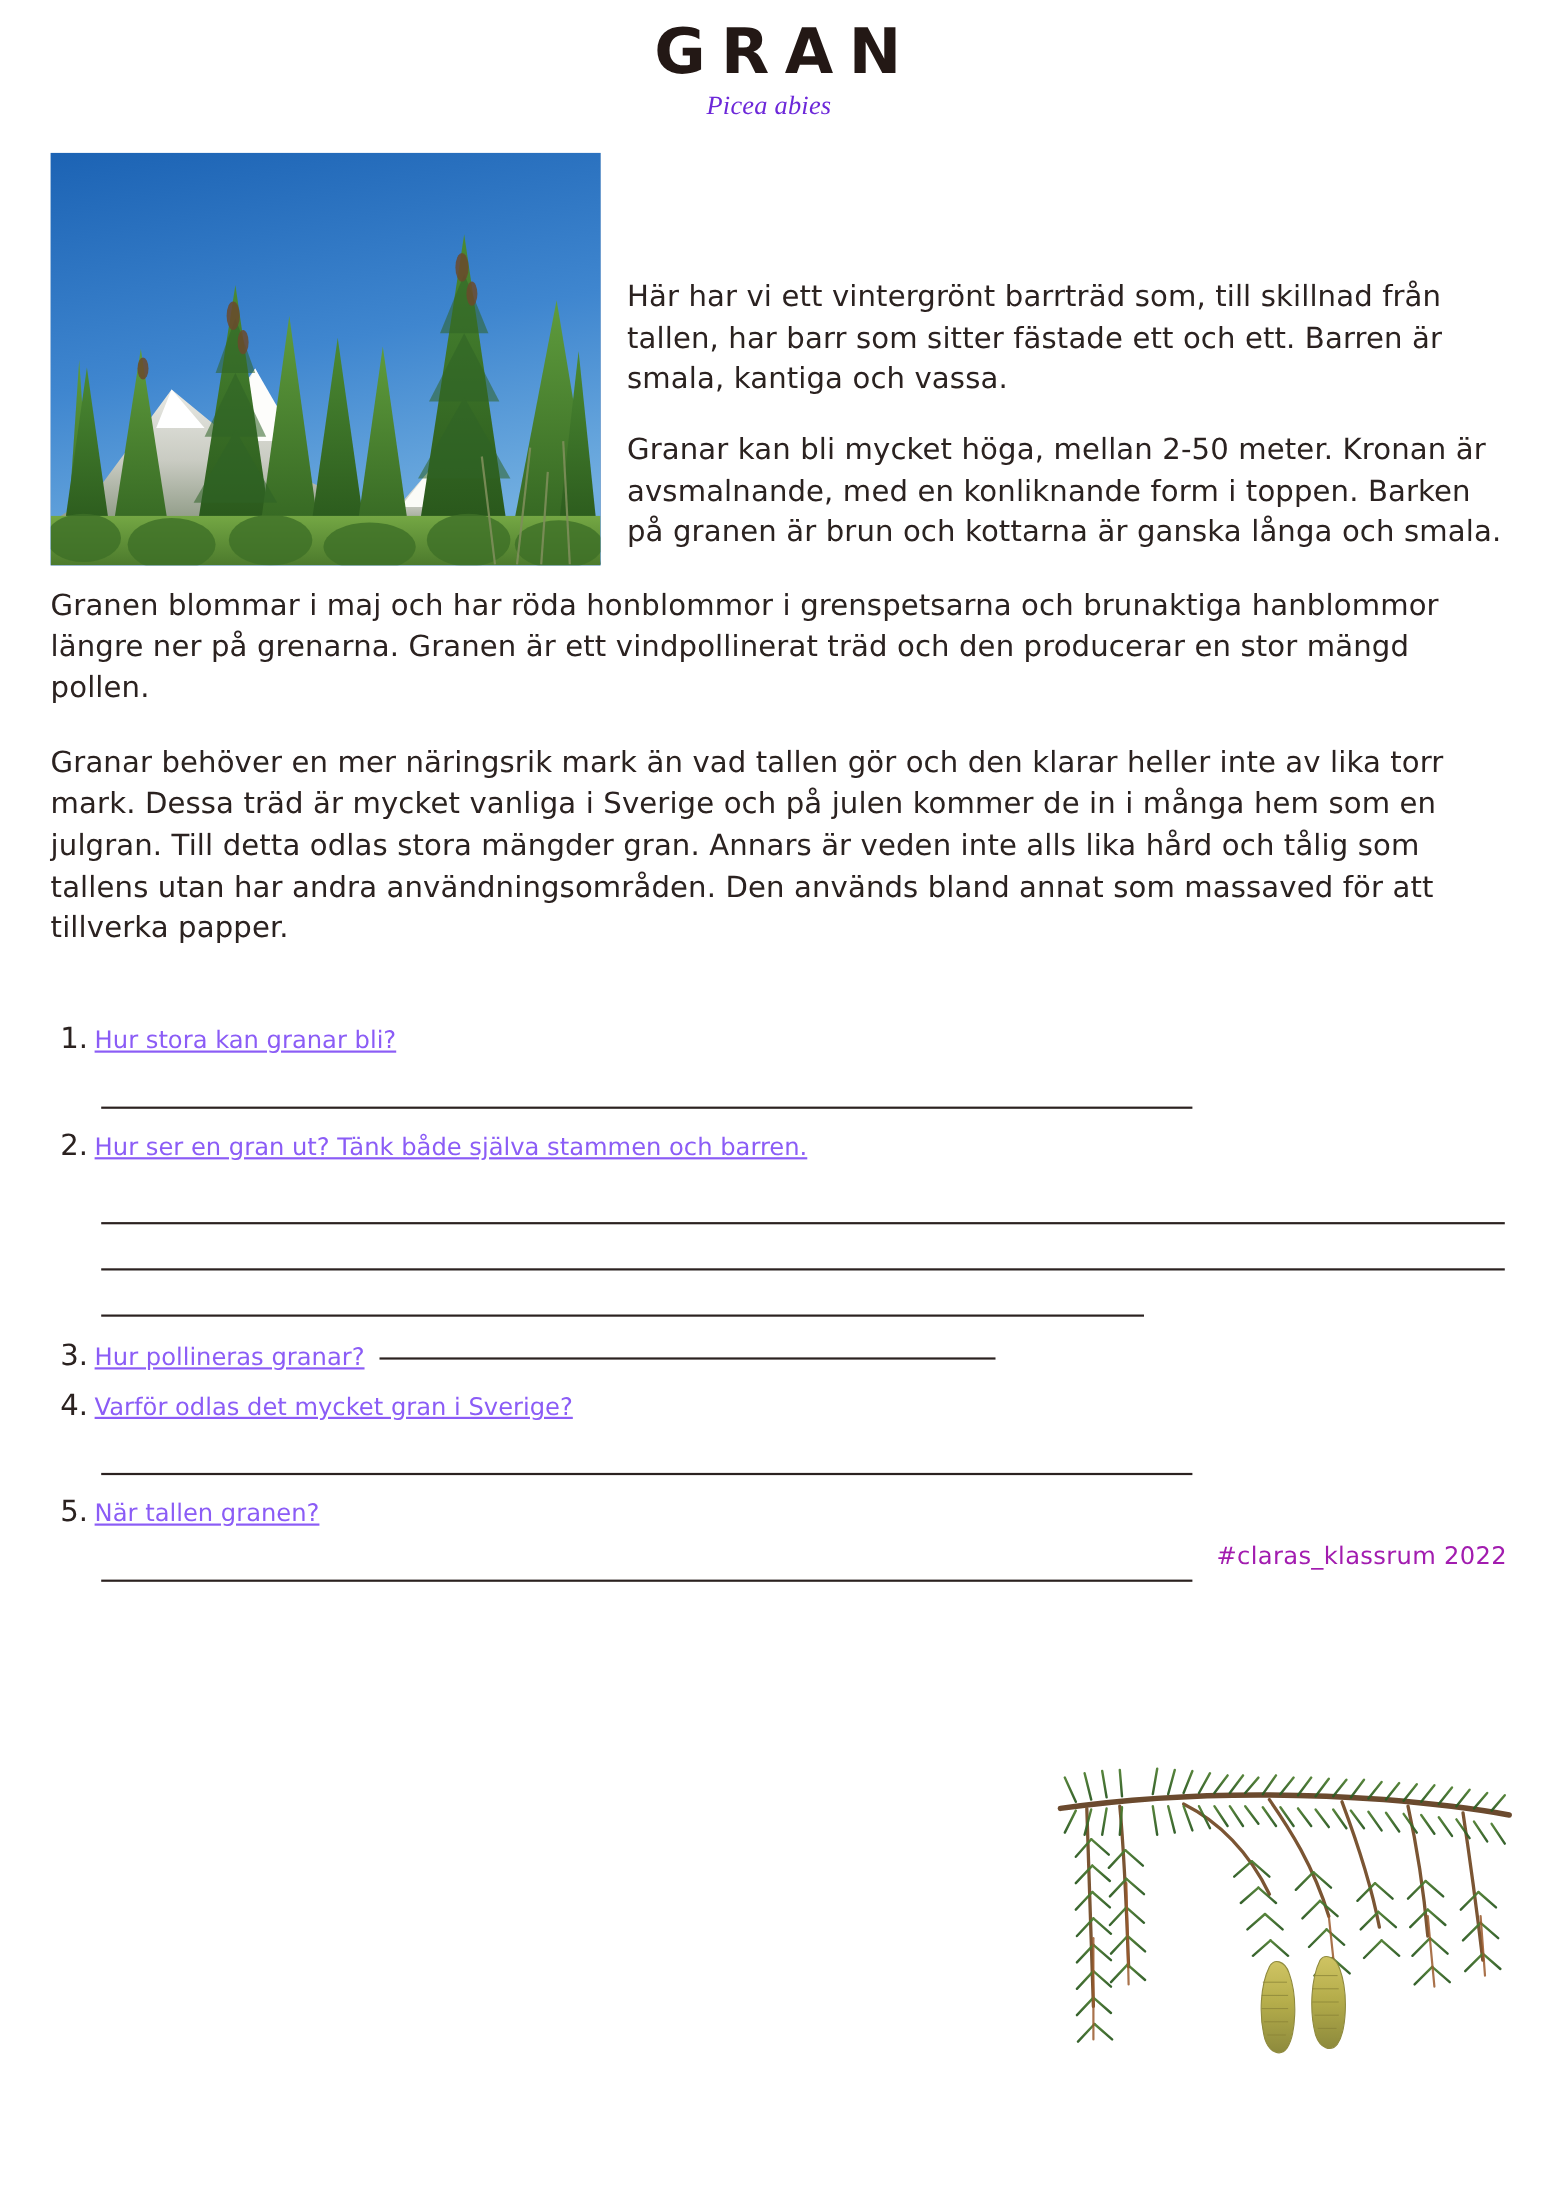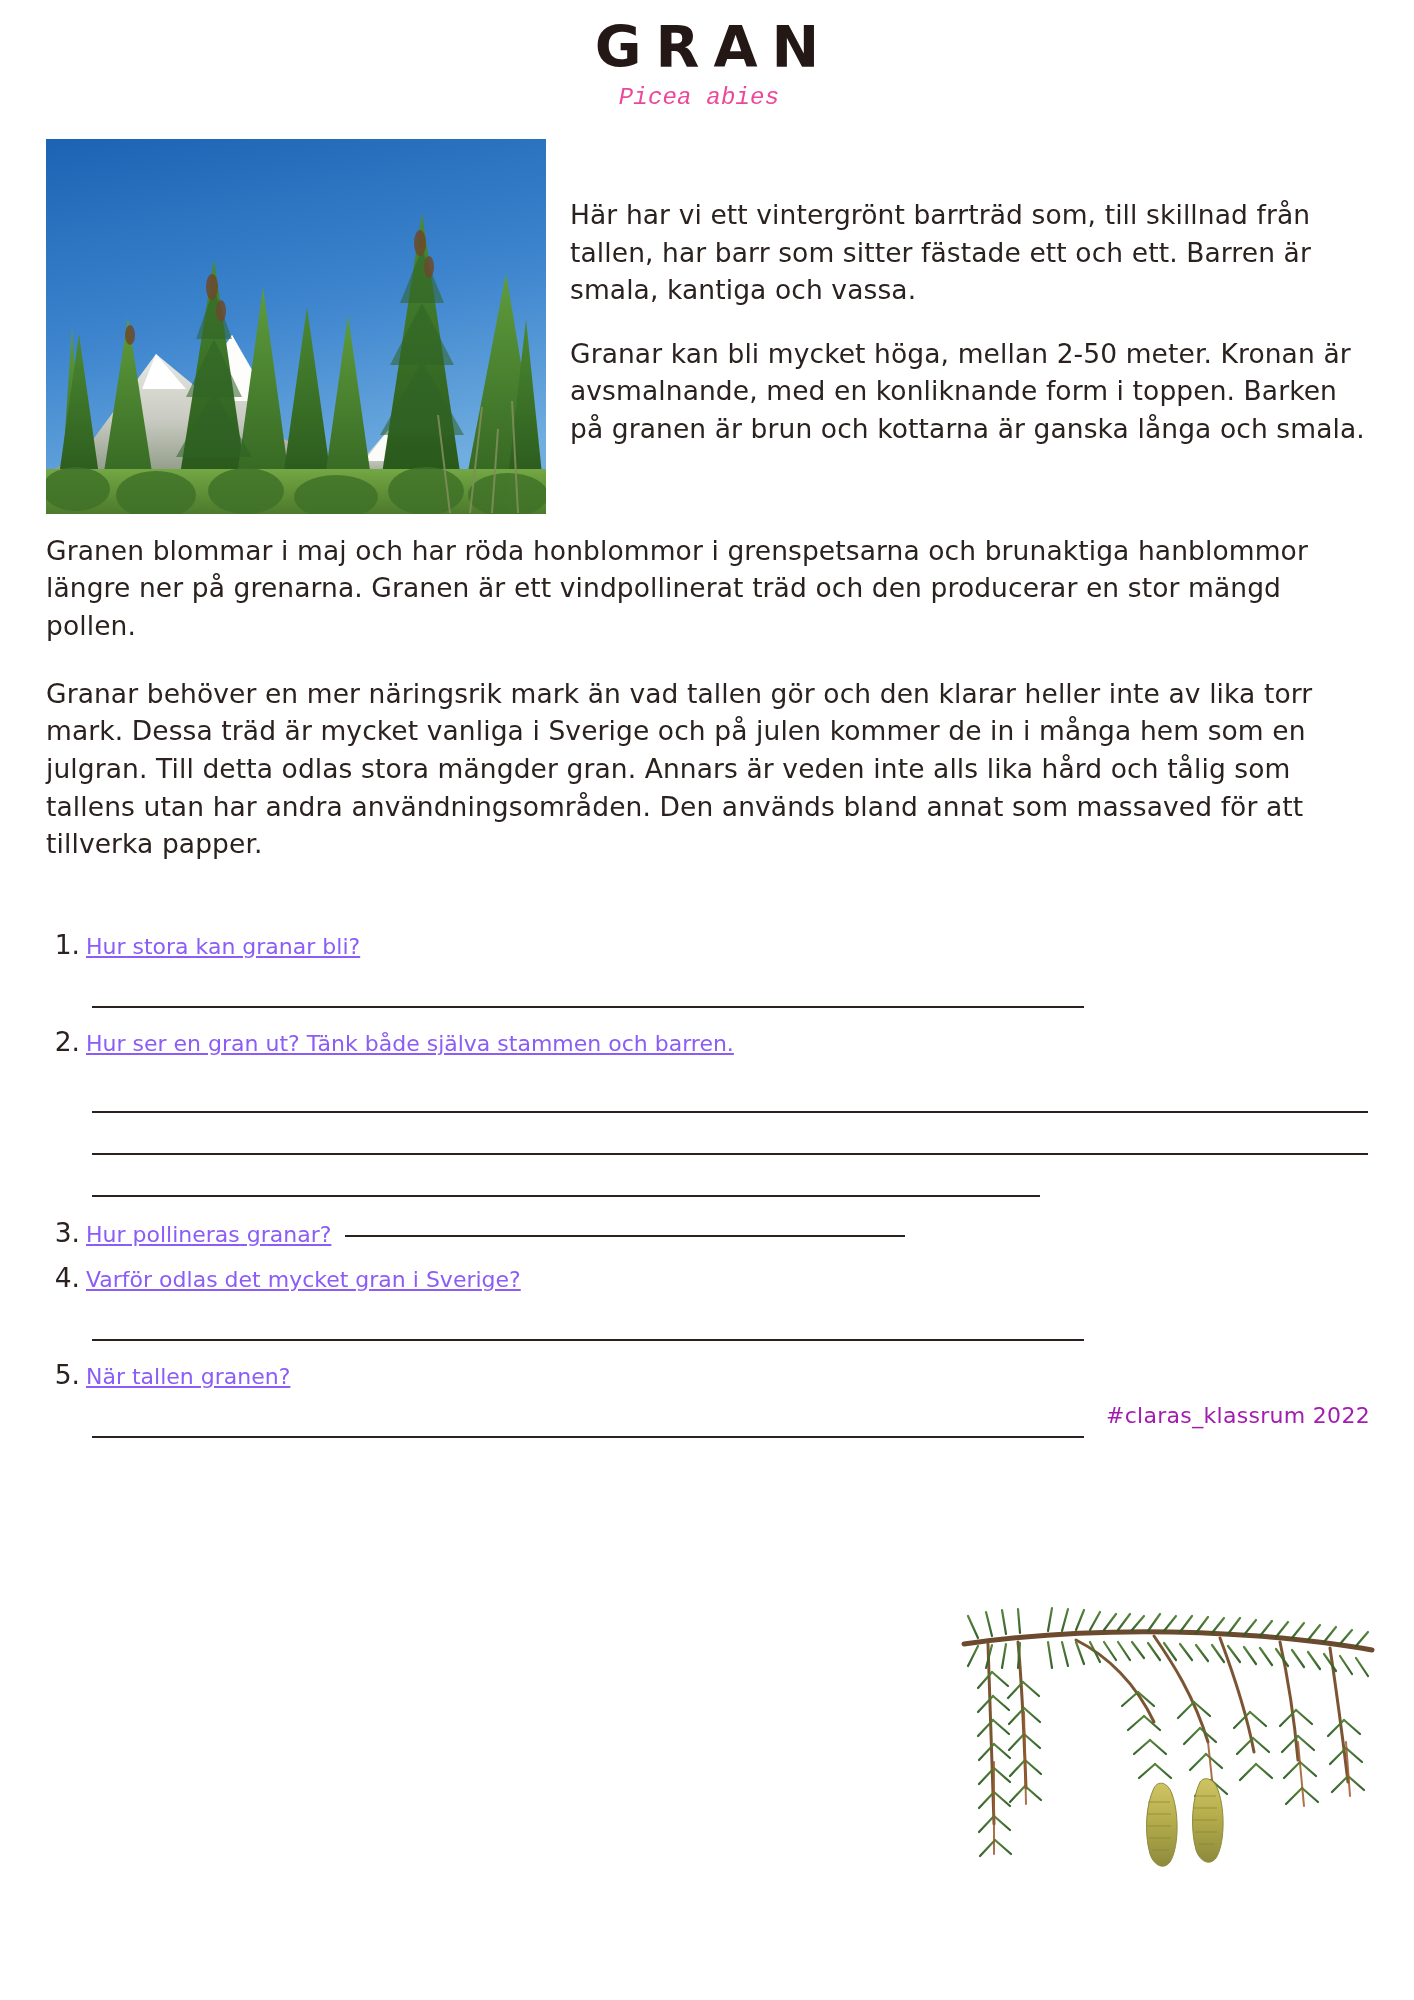--- a/index.html
+++ b/index.html
@@ -29,30 +29,30 @@
     letter-spacing: 14px;
     color: #231815;
     line-height: 1.05;
     margin: 0;
     padding-left: 14px;
     font-family: "DejaVu Sans", "Liberation Sans", sans-serif;
   }
   .doc-subtitle {
     font-size: 24px;
     font-style: italic;
-    color: #ec4899;
+    color: #6d28d9;
     margin: 6px 16px 0 0;
     letter-spacing: 0.2px;
-    font-family: Liberation Mono, monospace;
+    font-family: Liberation Serif, serif;
   }
 
   
   .intro-row {
     display: flex;
-    align-items: center;
+    align-items: flex-end;
     padding: 28px 44px 0 46px;
   }
   .photo-main {
     width: 500px;
     height: 375px;
     flex: 0 0 500px;
     position: relative;
     overflow: hidden;
     background: #2f6fb5;
   }

